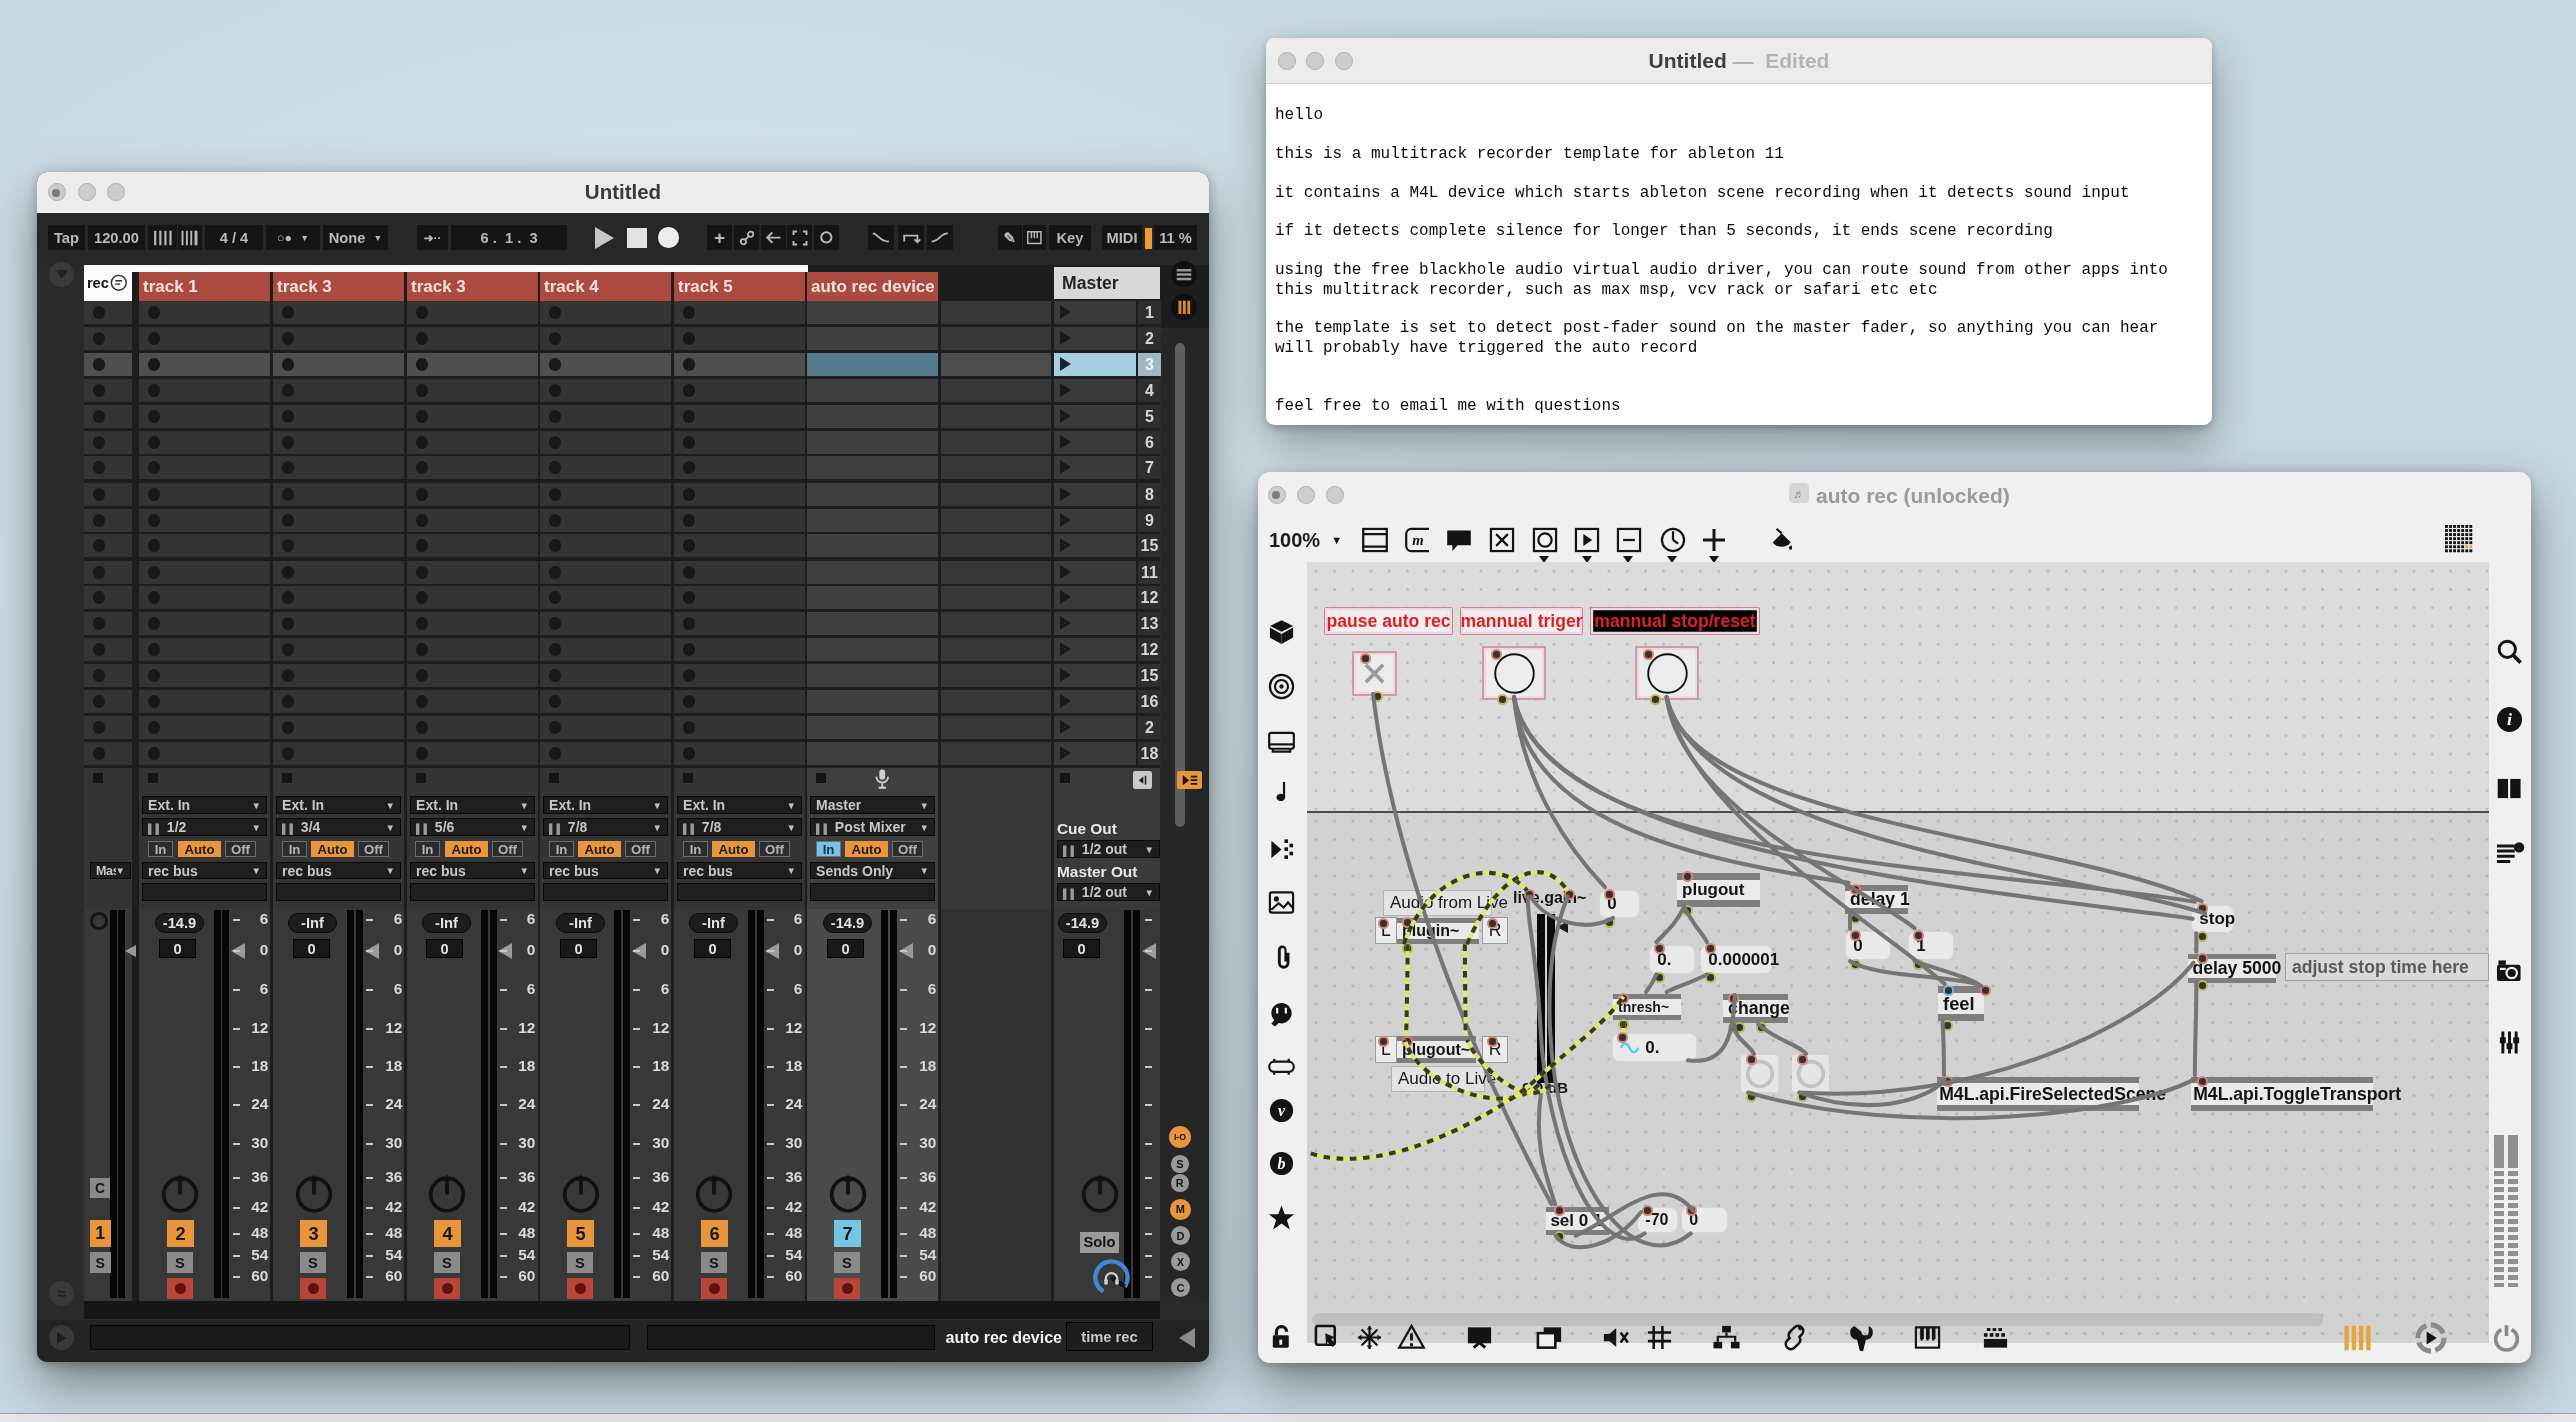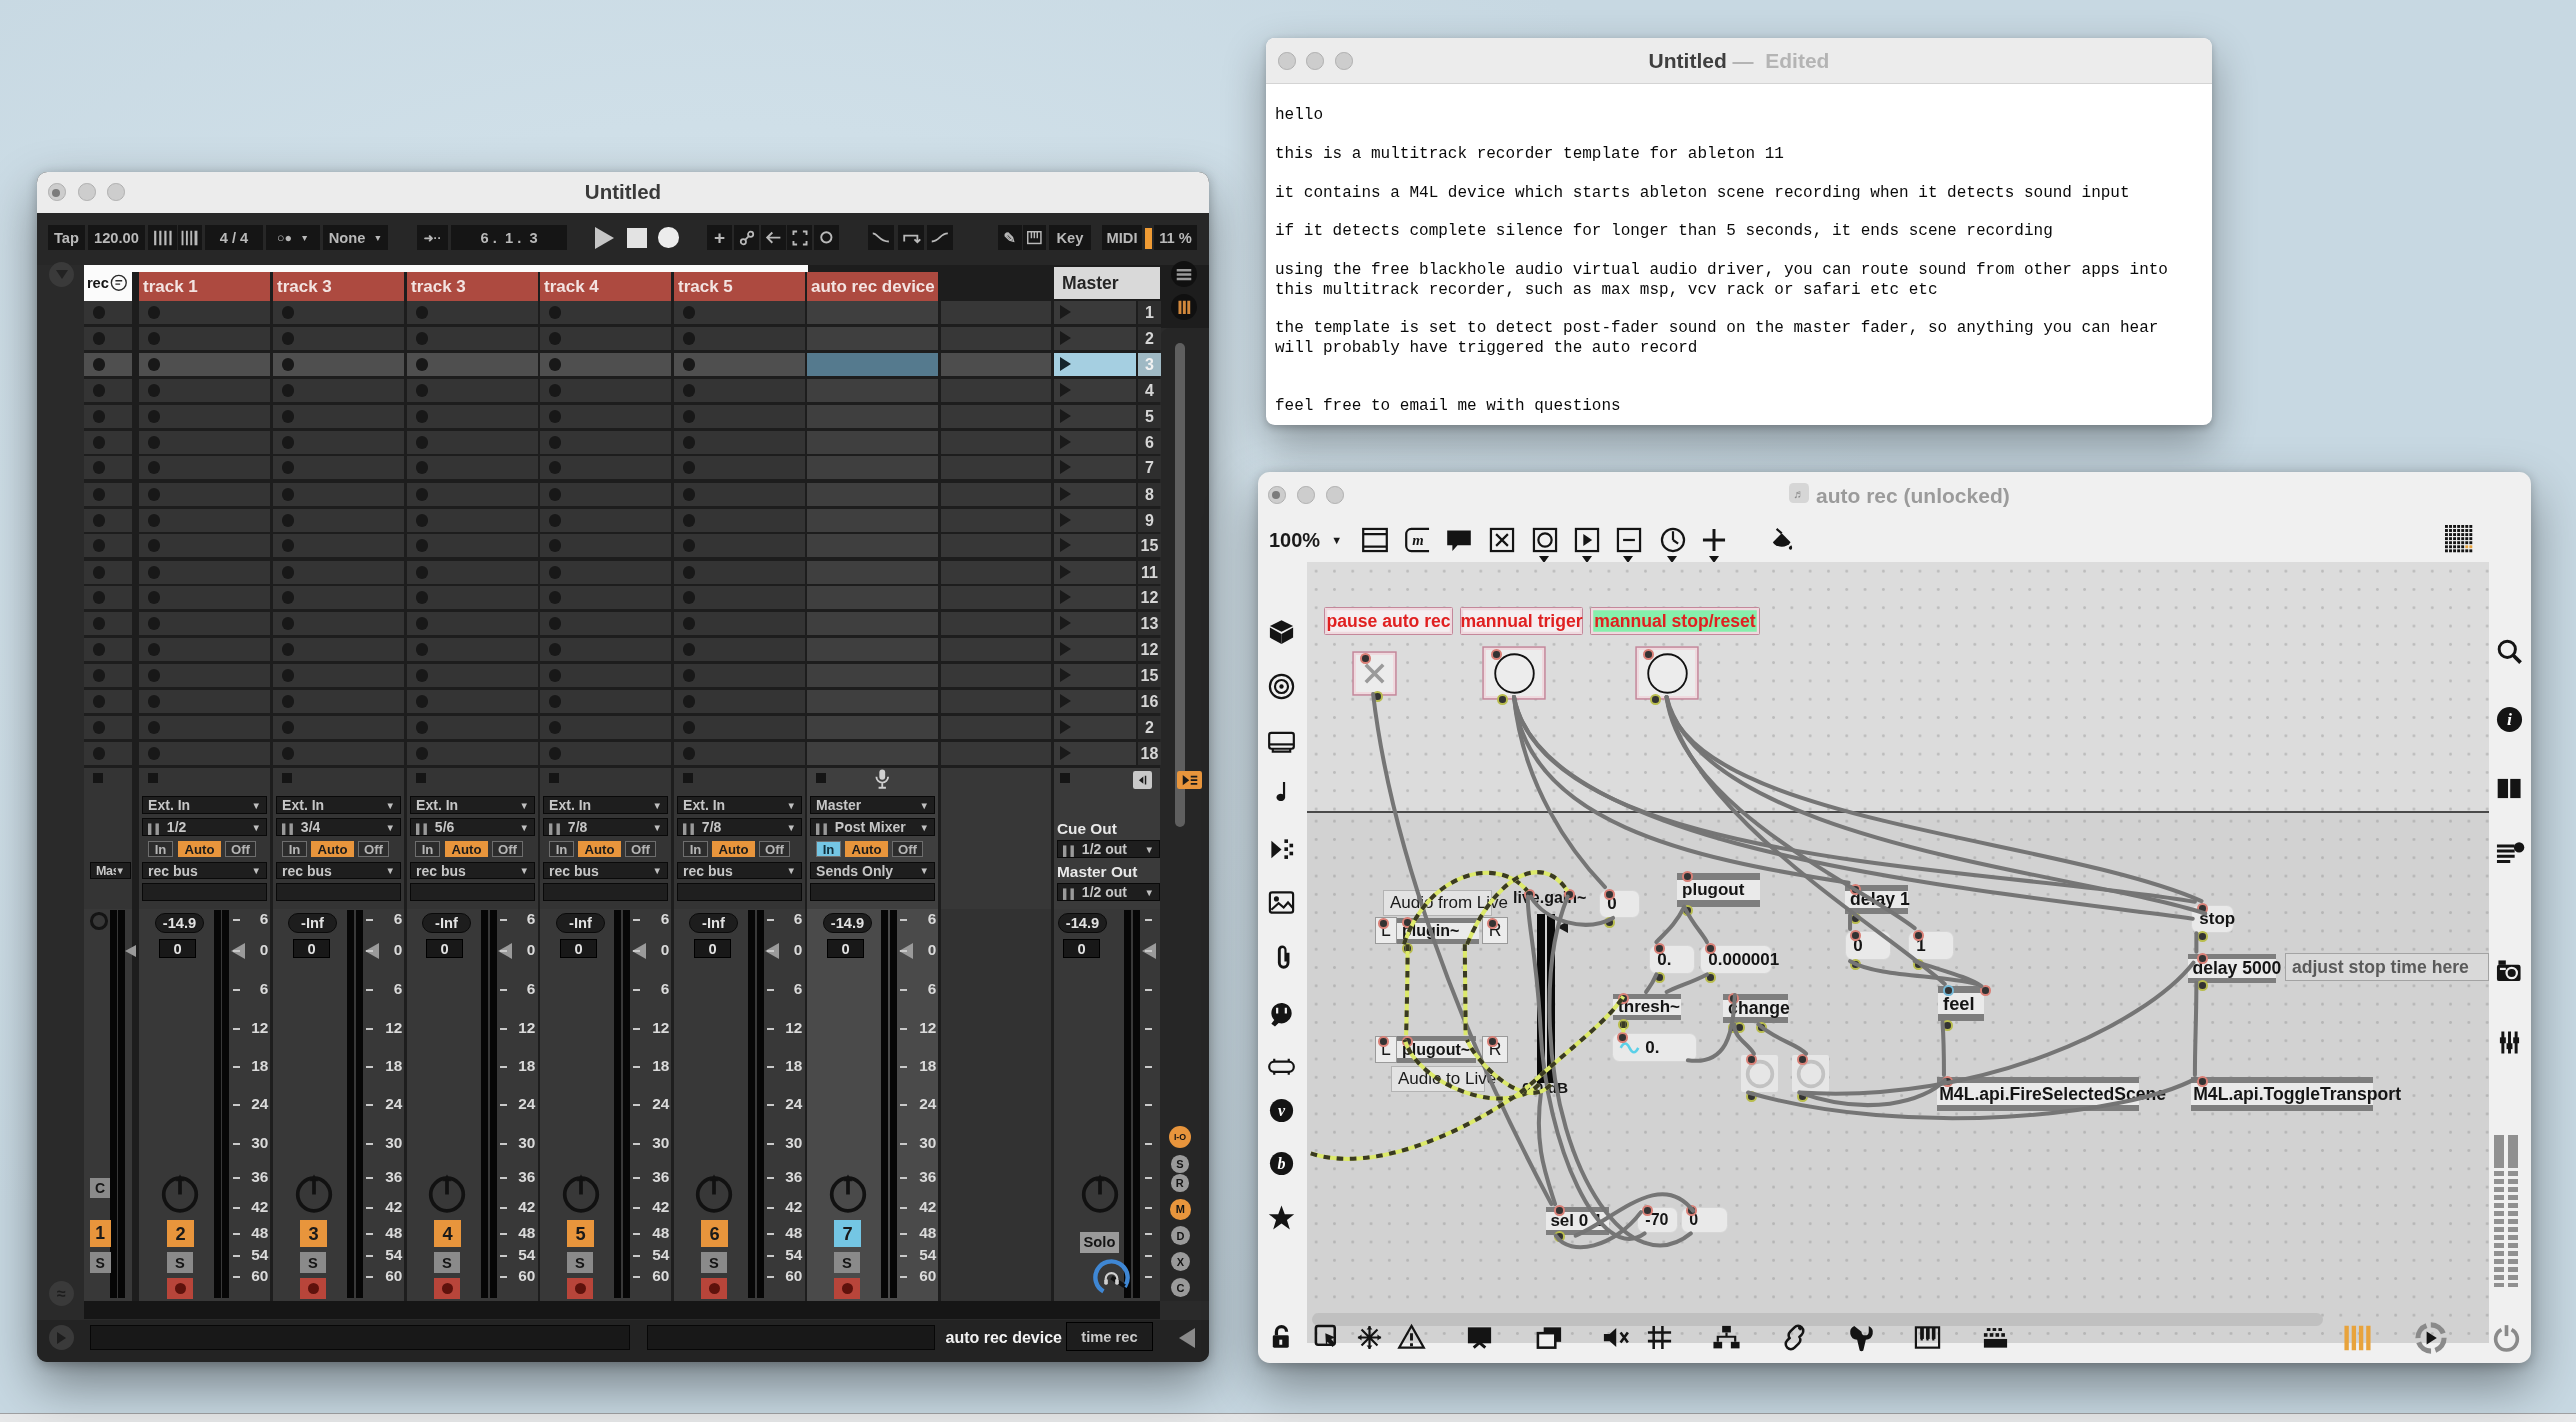--- a/index.html
+++ b/index.html
@@ -1303,21 +1303,21 @@
 <svg class="a" style="left:2415px;top:1322px" width="32" height="32" viewBox="0 0 44 44">
     <circle cx="22" cy="22" r="18" fill="none" stroke="#8a8a8a" stroke-width="7" stroke-dasharray="22 6"></circle>
     <path d="M16 13 l14 9 -14 9z" fill="#141414"></path>
   </svg>
 <svg class="a" style="left:2492px;top:1323px" width="29" height="29" viewBox="0 0 40 40">
     <path d="M13 9 a15 15 0 1 0 14 0" fill="none" stroke="#8a8a8a" stroke-width="5"></path>
     <path d="M20 3 v15" stroke="#8a8a8a" stroke-width="5"></path>
   </svg>
 <div class="a cmt" style="left:1324px;top:607px;width:129px;height:28px;font-size:17.6px;color:#e02020;background:#f5eef0;border:1.5px solid #c4879a;box-shadow:inset 0 0 0 2.2px #efd9de;border-radius:1.5px;font-weight:bold;justify-content:center">pause auto rec</div>
 <div class="a cmt" style="left:1460px;top:607px;width:123px;height:28px;font-size:17.6px;color:#e02020;background:#f5eef0;border:1.5px solid #c4879a;box-shadow:inset 0 0 0 2.2px #efd9de;border-radius:1.5px;font-weight:bold;justify-content:center">mannual triger</div>
-<div class="a cmt" style="left:1590px;top:607px;width:170px;height:28px;font-size:17.6px;color:#e02020;background:#86efac;border:1.5px solid #c4879a;box-shadow:inset 0 0 0 2.2px #efd9de;border-radius:1.5px;font-weight:bold;justify-content:center">mannual stop/reset</div>
+<div class="a cmt" style="left:1590px;top:607px;width:170px;height:28px;font-size:17.6px;color:#e02020;background:#000000;border:1.5px solid #c4879a;box-shadow:inset 0 0 0 2.2px #efd9de;border-radius:1.5px;font-weight:bold;justify-content:center">mannual stop/reset</div>
 <div class="a sel ctr" style="left:1356px;top:655px;width:37px;height:37px;background:#ececec">
     <svg width="29" height="29" viewBox="0 0 40 40">
       <path d="M8 8 L32 32 M32 8 L8 32" stroke="#9a9a9a" stroke-width="5"></path>
     </svg>
   </div>
 <div class="a sel ctr" style="left:1486px;top:650px;width:56px;height:46px;background:#ececec">
     <svg width="43" height="43" viewBox="0 0 58 58">
       <circle cx="29" cy="29" r="26" fill="#ececec" stroke="#111" stroke-width="2.5"></circle>
     </svg>
   </div>
@@ -1330,21 +1330,21 @@
 <div class="a cmt" style="left:1391px;top:1066px;width:94px;height:26.4px;font-size:17px;">Audio to Live</div>
 <div class="a cmt" style="left:2285px;top:953px;width:204px;height:28px;font-size:17.6px;font-weight:bold;color:#5a5a5a;background:#d9d9d9;border:0.7px solid #a3a3a3">adjust stop time here</div>
 <div class="a cmt" style="left:1375px;top:917px;width:22px;height:27px;font-size:17.6px;justify-content:center;border:1.5px solid #9a9a9a;background:#ececec">L</div>
 <div class="a obj" style="left:1397px;top:918px;width:82px;height:26.4px;font-size:16px;">plugin~</div>
 <div class="a cmt" style="left:1482px;top:917px;width:26.4px;height:27px;font-size:17.6px;justify-content:center;border:1.5px solid #9a9a9a;background:#ececec">R</div>
 <div class="a cmt" style="left:1375px;top:1036px;width:22px;height:27px;font-size:17.6px;justify-content:center;border:1.5px solid #9a9a9a;background:#ececec">L</div>
 <div class="a obj" style="left:1397px;top:1036px;width:79px;height:27px;font-size:16px;">plugout~</div>
 <div class="a cmt" style="left:1482px;top:1036px;width:26.4px;height:27px;font-size:17.6px;justify-content:center;border:1.5px solid #9a9a9a;background:#ececec">R</div>
 <div class="a obj" style="left:1677px;top:873px;width:83px;height:34px;font-size:17px;border-top-width:7.3px;border-bottom-width:7.3px">plugout</div>
 <div class="a obj" style="left:1845px;top:885px;width:63px;height:29px;font-size:17.6px;border-top-width:6.6px;border-bottom-width:6.6px">delay 1</div>
-<div class="a obj" style="left:1613px;top:994px;width:68px;height:26.4px;font-size:17px;">thresh~</div>
+<div class="a obj" style="left:1613px;top:994px;width:68px;height:26.4px;font-size:14px;">thresh~</div>
 <div class="a obj" style="left:1723px;top:994px;width:65px;height:29px;font-size:17.6px;border-top-width:6.6px;border-bottom-width:6.6px">change</div>
 <div class="a obj" style="left:1938px;top:986px;width:46px;height:35px;font-size:18.3px;border-top-width:7.3px;border-bottom-width:7.3px">feel</div>
 <div class="a obj" style="left:1937px;top:1077px;width:202px;height:34px;font-size:17.6px;border-top-width:6.6px;border-bottom-width:6.6px;padding:0 2.2px">M4L.api.FireSelectedScene</div>
 <div class="a obj" style="left:2191px;top:1077px;width:182px;height:34px;font-size:17.6px;border-top-width:6.6px;border-bottom-width:6.6px;padding:0 2.2px">M4L.api.ToggleTransport</div>
 <div class="a msg" style="left:1599px;top:890px;width:41px;height:28px;font-size:17px;">0</div>
 <div class="a msg" style="left:2191px;top:905px;width:43px;height:28px;font-size:17px;">stop</div>
 <div class="a obj" style="left:2188px;top:954px;width:88px;height:29px;font-size:17.6px;border-top-width:5.9px;border-bottom-width:5.9px;padding:0 4.4px">delay 5000</div>
 <div class="a msg" style="left:1845px;top:931px;width:46px;height:29px;font-size:17px;">0</div>
 <div class="a msg" style="left:1908px;top:931px;width:46px;height:29px;font-size:17px;">1</div>
 <div class="a msg" style="left:1649px;top:945px;width:46px;height:29px;font-size:17px;">0.</div>

